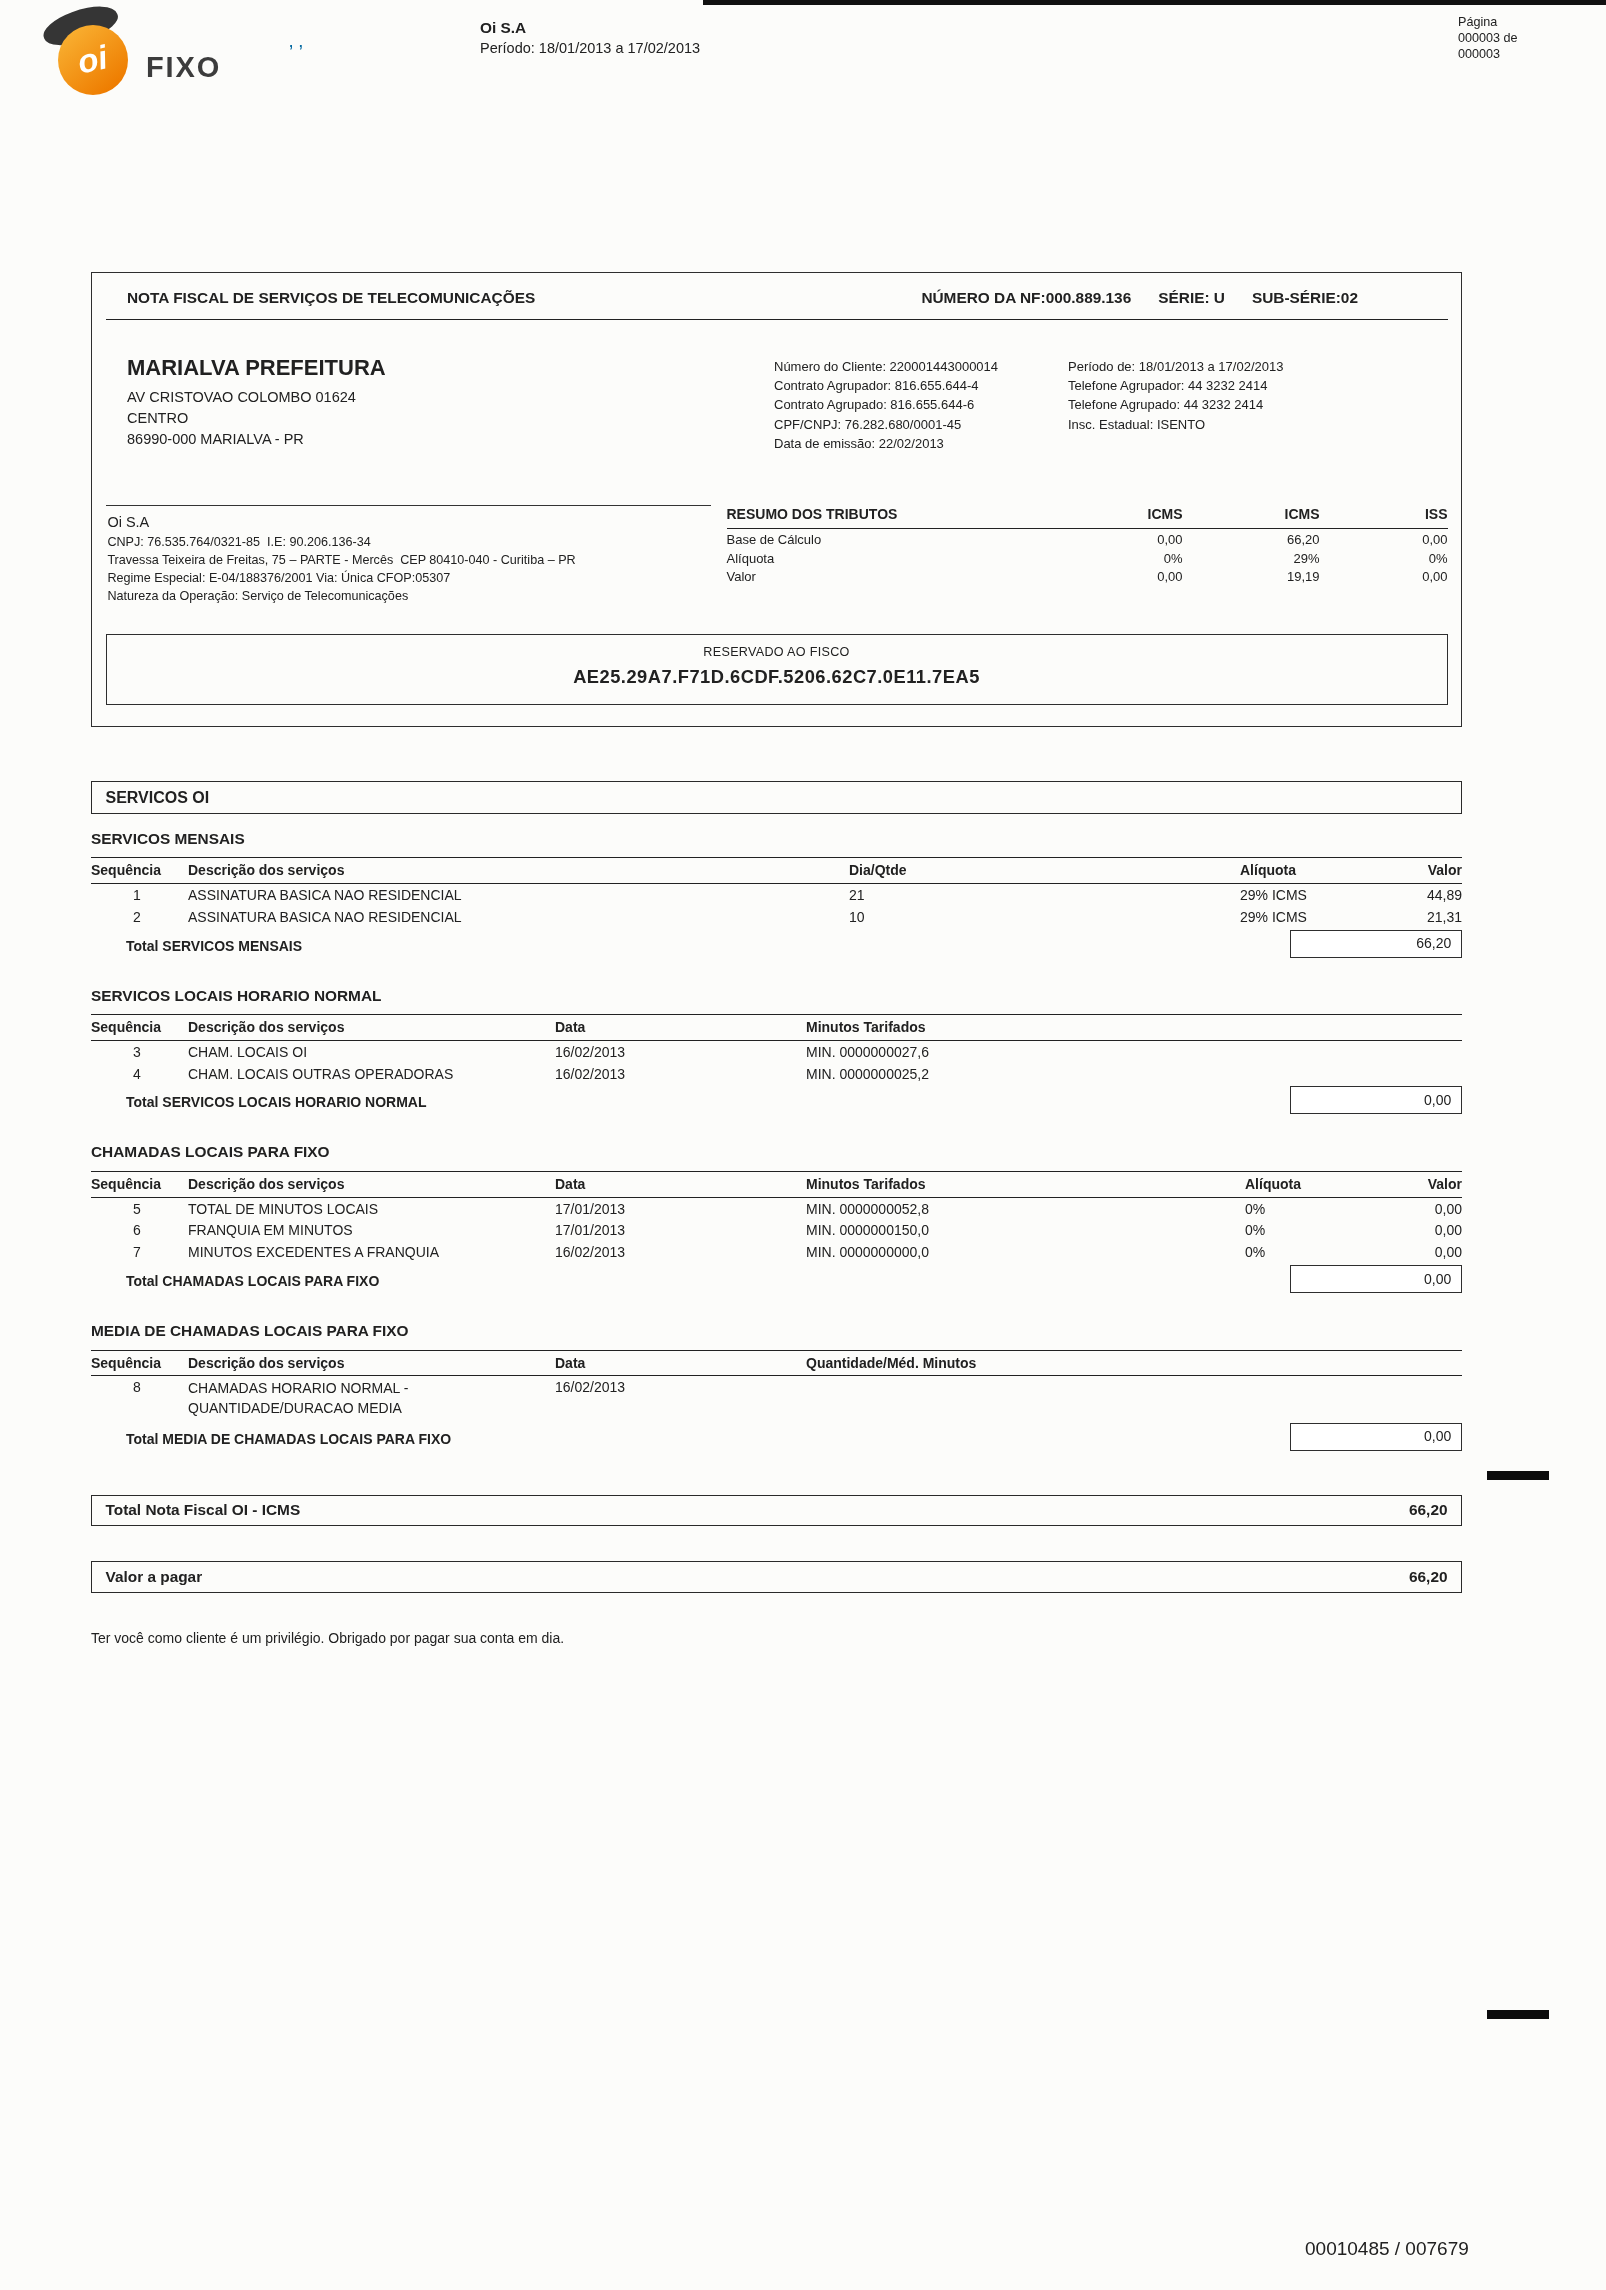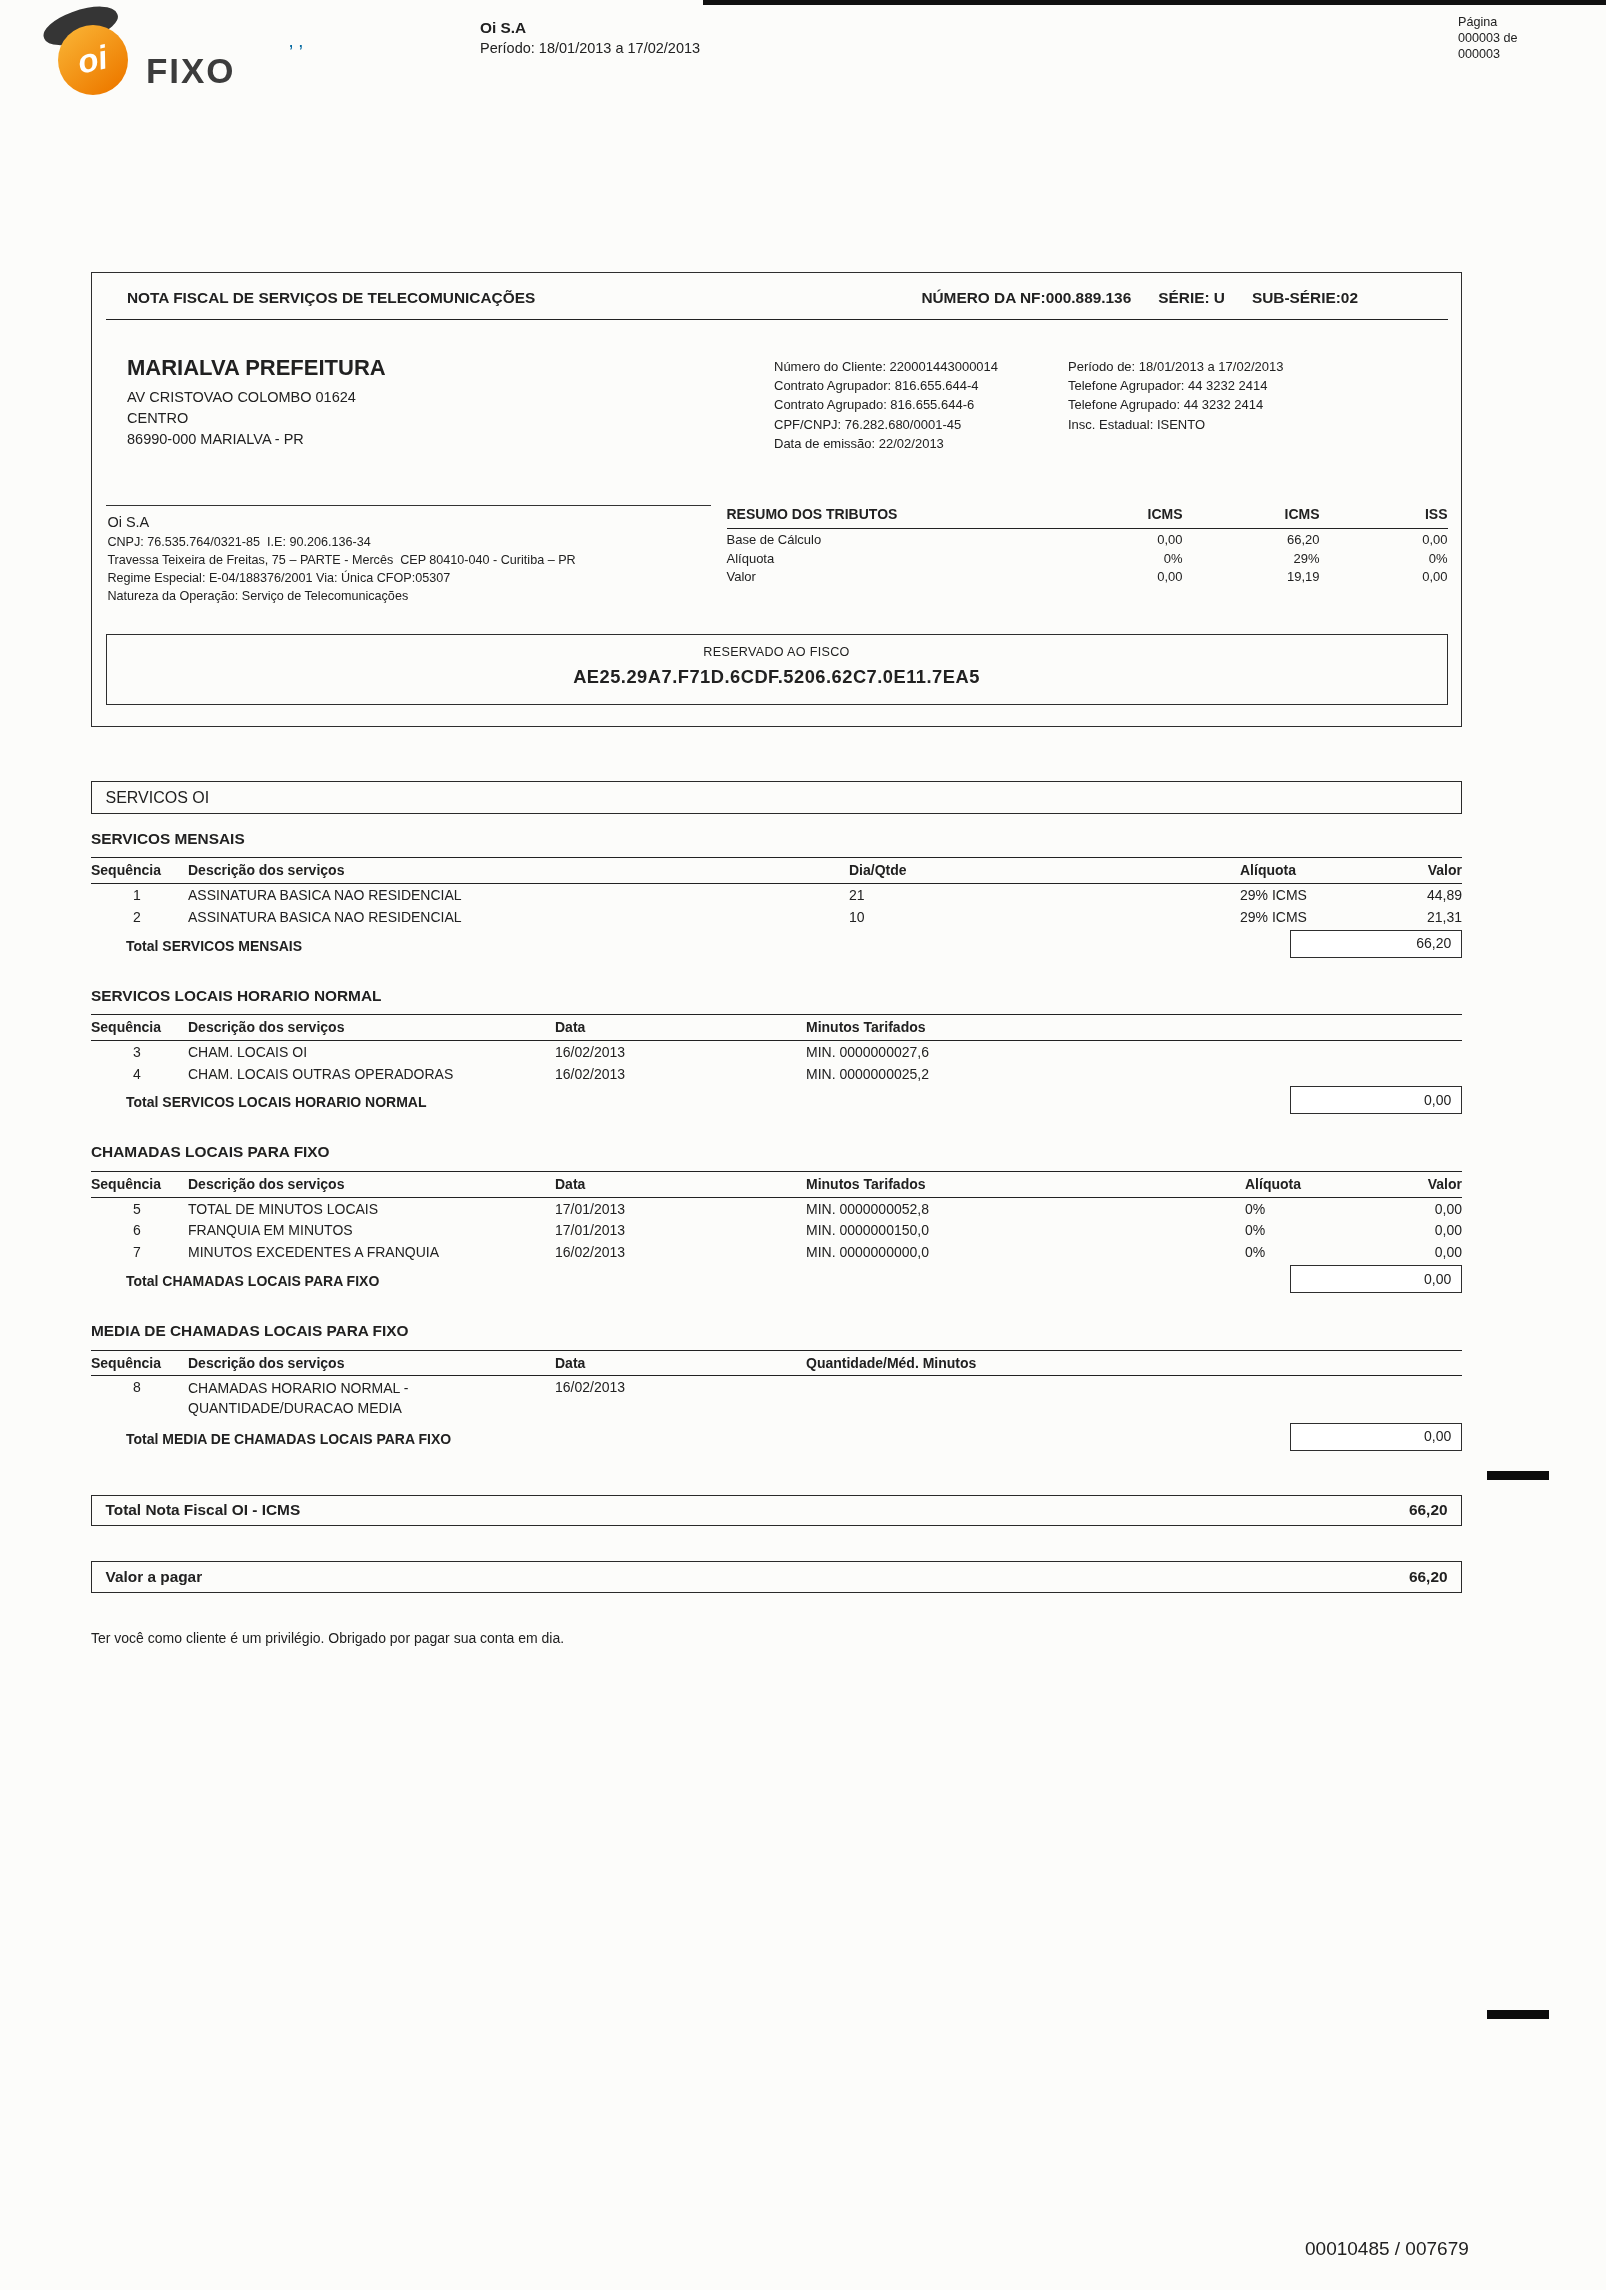--- a/index.html
+++ b/index.html
@@ -23,21 +23,21 @@
 
   
   .top { position:absolute; top:0; left:0; right:0; height:126px; }
   .logo-wrap { position:absolute; left:46px; top:13.5px; width:290px; height:93px; }
   .logo-smudge { position:absolute; left:-3.9px; top:-3.9px; width:77px; height:31px;
     background:#242424; border-radius:50% 60% 45% 55%; transform:rotate(-20deg); opacity:.92; }
   .logo-circle { position:absolute; left:11.6px; top:11.6px; width:70px; height:70px; border-radius:50%;
     background: linear-gradient(140deg, #f9b233 8%, #ee7c00 85%);
     display:flex; align-items:center; justify-content:center; }
   .logo-oi { color:#fff; font-weight:bold; font-style:italic; font-size:33px; transform:rotate(-12deg); }
-  .brand { position:absolute; left:100px; top:37px; font-size:35px; font-weight:bold; color:#3c3c3c; letter-spacing:1.9px; }
+  .brand { position:absolute; left:100px; top:37px; font-size:29px; font-weight:bold; color:#3c3c3c; letter-spacing:1.9px; }
   .speck { position:absolute; left:243px; top:29px; font-size:19.3px; color:#0369a1; }
   .head-center { position:absolute; left:480px; top:19.3px; }
   .head-company { font-weight:bold; font-size:15.4px; }
   .head-period { font-size:14.5px; margin-top:2.9px; }
   .head-page { position:absolute; left:1458px; top:13.5px; font-size:12.6px; line-height:16.4px; }
 
   
   .content { position:absolute; top:272px; left:91px; width:1371px; }
 
   
@@ -62,21 +62,21 @@
   .tributos { flex:1; margin-left:15.4px; }
   .trib-row { display:grid; grid-template-columns:348px 77px 106px 97px; font-size:13px; line-height:18.3px;gap:31px; }
   .trib-head { font-weight:bold; font-size:14px; border-bottom:1.4px solid #222; padding-bottom:3.9px; margin-bottom:2.9px; }
   .tv { text-align:right; }
 
   .fisco-box { margin:29px 13.5px 21px; border:1.9px solid #2e2e2e; text-align:center; padding:9.7px 0 15.4px; }
   .fisco-label { font-size:12.6px; letter-spacing:0.3px; }
   .fisco-code { font-size:18.3px; font-weight:bold; margin-top:7.7px; letter-spacing:0.5px; }
 
   
-  .servicos-oi { margin-top:54px; border:1.9px solid #2a2a2a; font-weight:normal; font-size:16px; padding:6.8px 0 6.8px 13.5px; }
+  .servicos-oi { margin-top:54px; border:1.9px solid #2a2a2a; font-weight:bold; font-size:16px; padding:6.8px 0 6.8px 13.5px; }
 
   .svc { margin-top:29px; }
   .svc-first { margin-top:15.4px; }
   .svc-title { font-size:15.4px; font-weight:bold; margin:0 0 9.7px 0; }
 
   .thead { border-top:1.9px solid #222; border-bottom:1.4px solid #222; font-weight:bold; font-size:14px; padding:3.9px 0 4.8px; }
   .trow { font-size:14px; padding:2.9px 0; }
   .grid-m  { display:grid; grid-template-columns:97px 661px 391px 116px 1fr; }
   .grid-l  { display:grid; grid-template-columns:97px 367px 251px 1fr; }
   .grid-c  { display:grid; grid-template-columns:97px 367px 251px 439px 116px 1fr; }

